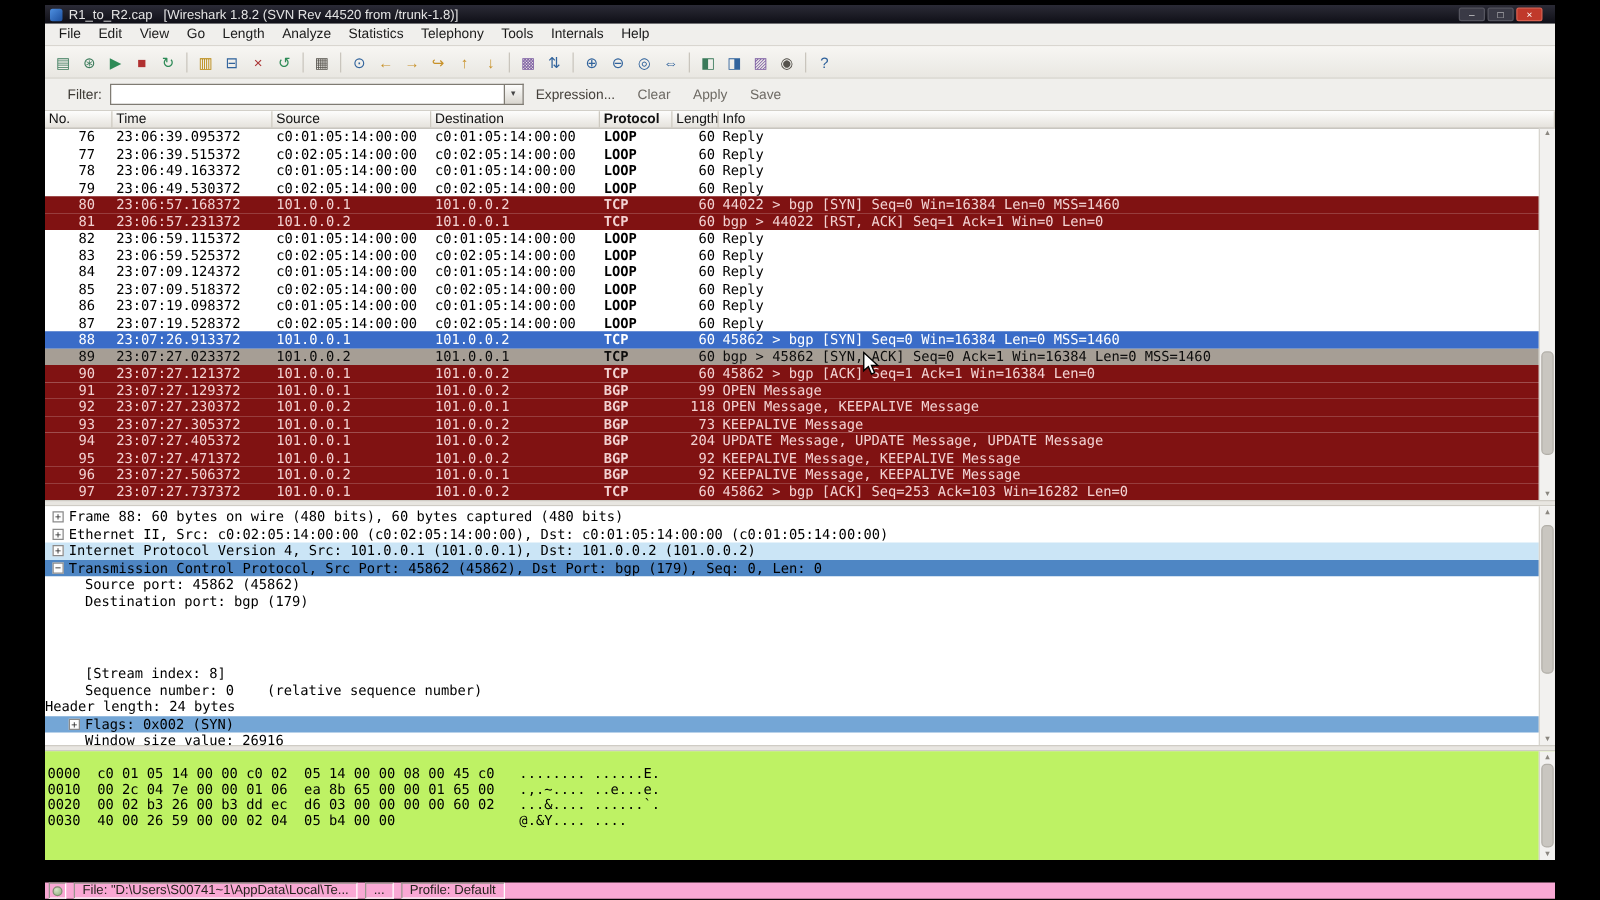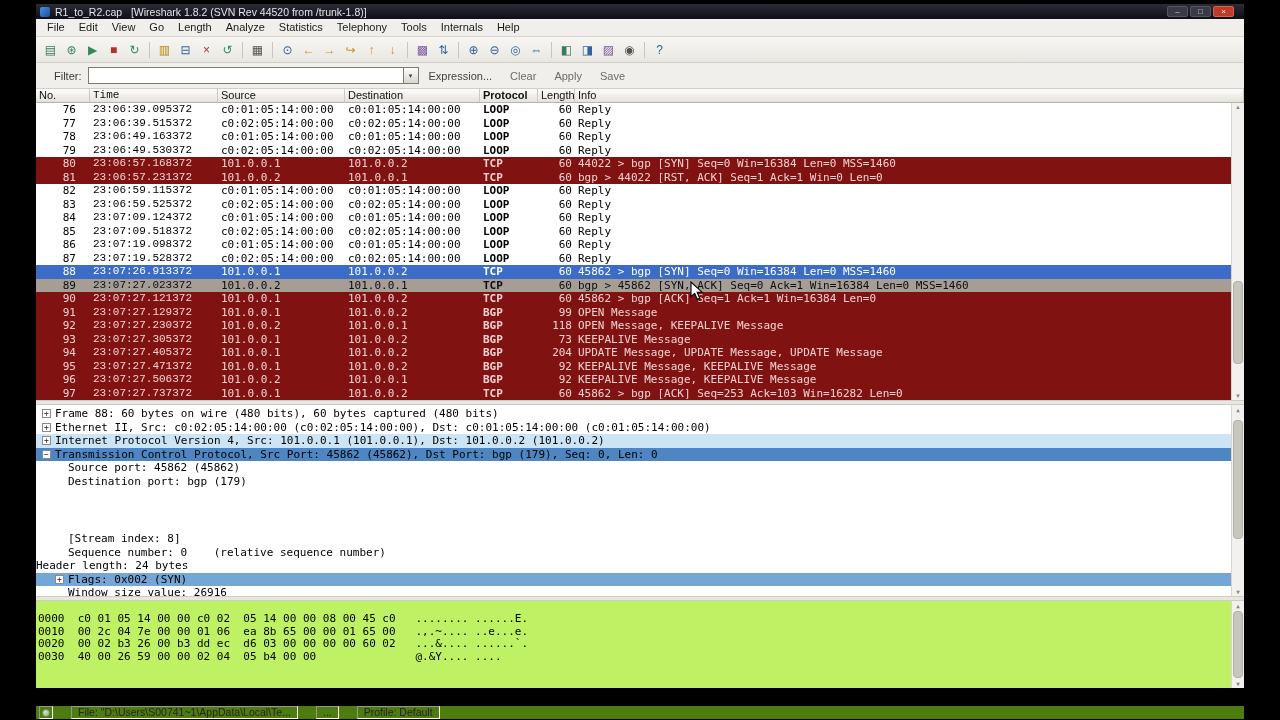--- a/index.html
+++ b/index.html
@@ -43,21 +43,21 @@
   .phead{height:14px;display:flex;background:linear-gradient(#fdfdfc,#e5e2dc);
     border-bottom:1px solid #b7b3aa;font-size:11px;color:#111;flex-shrink:0;justify-content:space-between;}
   .hcell{border-right:1px solid #cdc9c0;padding:0 3px;line-height:13px;overflow:hidden;flex-shrink:0;}
   .rows{flex:1;overflow:hidden;font-family:"DejaVu Sans Mono",monospace;font-size:11px;color:#000;}
   .prow{height:13.5px;line-height:13.5px;display:flex;}
   .prow.red{background:var(--row_red,#801212);color:#f2d2d2;}
   .prow.sel{background:var(--row_selected,#3a6cc8);color:#fff;}
   .prow.hov{background:var(--row_hover,#a69e95);color:#0d0d0d;}
   .cell{overflow:hidden;white-space:pre;padding:0 3px;flex-shrink:0;}
   .c-no{width:54px;text-align:right;padding-right:14px;}
-  .c-time{width:128px;font-family:Liberation Mono, monospace;}
+  .c-time{width:128px;}
   .c-src{width:127px;}
   .c-dst{width:135px;}
   .c-proto{width:58px;font-weight:bold;}
   .c-len{width:37px;text-align:right;}
   .c-info{flex:1;min-width:0;}
   .phead .c-no{text-align:left;padding-left:3px;}
   
   .vscroll{position:absolute;right:0;top:14px;bottom:0;width:13px;background:#f2f1ef;
     border-left:1px solid #d8d5cf;}
   .dpane .vscroll,.hexpane .vscroll{top:0;}
@@ -76,22 +76,22 @@
   .dline.selected{background:var(--detail_selected,#4e86c4);}
   .dline.flags{background:var(--detail_flags,#74a6d6);}
   .exp{width:9px;height:9px;border:1px solid #8a8a8a;background:#fdfdfd;color:#222;
     font-size:8px;line-height:7px;text-align:center;margin-right:4px;flex-shrink:0;}
   .dtext{white-space:pre;overflow:hidden;}
   
   .hexpane{flex:1;background:#bef264;position:relative;
     font-family:"DejaVu Sans Mono",monospace;font-size:11px;color:#000;padding:12px 0 0 2px;}
   .hexline{height:12.5px;line-height:12.5px;white-space:pre;}
   
-  #statusbar{position:absolute;left:36px;top:706px;width:1208px;height:13px;background:#4d7c0f;
-    display:flex;align-items:flex-end;font-size:10.5px;color:#26231e;gap:18px;padding:0 3px;}
+  #statusbar{position:absolute;left:36px;top:706px;width:1208px;height:13px;background:#f9a8d4;
+    display:flex;align-items:flex-end;font-size:10.5px;color:#26231e;gap:6px;padding:0 3px;}
   .sb-sec{border:1px solid;border-color:#9a968e #ffffff #ffffff #9a968e;height:13px;
     line-height:11px;padding:0 6px;white-space:pre;overflow:hidden;}
   .sb-icon{width:14px;padding:0;display:flex;align-items:center;justify-content:center;}
   .sb-dot{width:8px;height:8px;border-radius:50%;background:radial-gradient(circle at 35% 30%,#d7e6c8,#8fae7d);
     border:1px solid #7d8d70;}
   #cursor{position:absolute;left:690px;top:281px;z-index:99;}
 </style>
 </head>
 <body>
 

